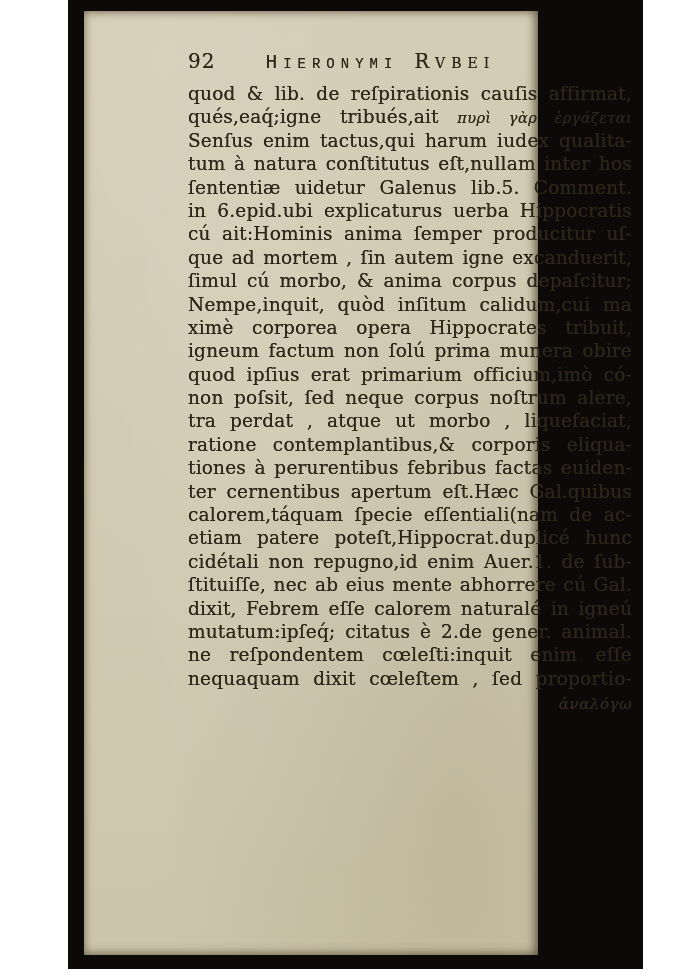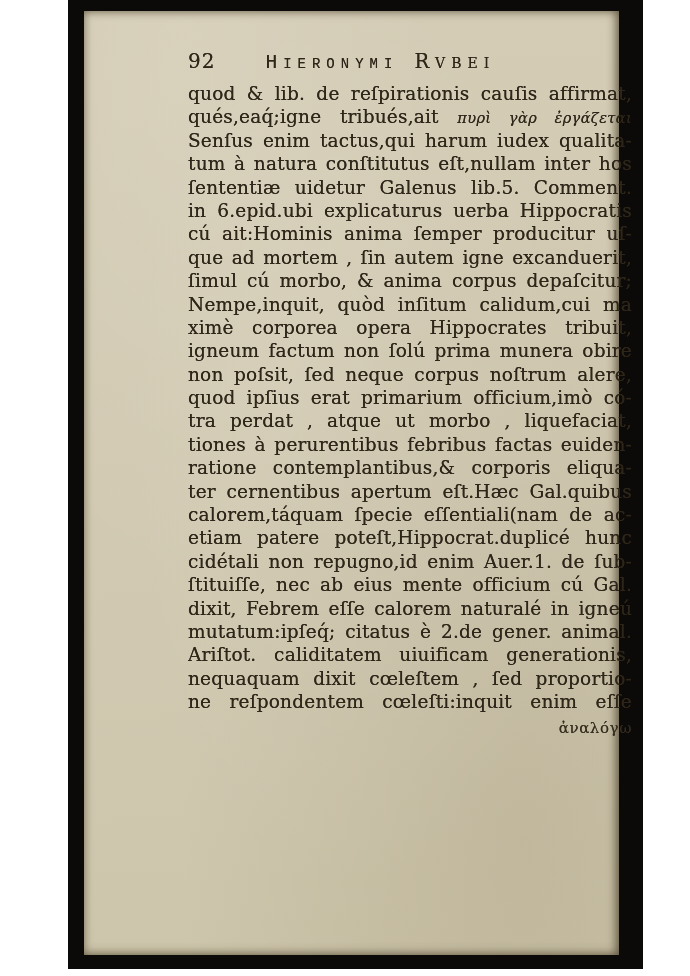--- a/index.html
+++ b/index.html
@@ -14,21 +14,21 @@
   .scan-canvas { position: absolute; inset: 0; background: #ffffff; }
   .backdrop {
     position: absolute;
     left: 68px; top: 0;
     width: 575px; height: 969px;
     background: #0b0a08;
   }
   .paper {
     position: absolute;
     left: 16px; top: 11px;
-    width: 535px; height: 944px;
+    width: 454px; height: 944px;
     background:
       radial-gradient(ellipse at 18% 8%, rgba(255,255,255,0.10), transparent 42%),
       radial-gradient(ellipse at 82% 88%, rgba(108,94,64,0.14), transparent 55%),
       radial-gradient(ellipse at 50% 45%, rgba(255,255,255,0.07), transparent 65%),
       linear-gradient(176deg, #d4ccb5 0%, #d1c9b1 55%, #cdc5ab 100%);
     box-shadow:
       inset -6px 0 8px -2px rgba(64,54,36,0.55),
       inset 4px 0 8px -3px rgba(90,78,54,0.40),
       inset 0 5px 9px -3px rgba(90,78,54,0.35),
       inset 0 -6px 10px -3px rgba(90,78,54,0.40);
@@ -71,20 +71,21 @@
     white-space: normal;
   }
   .greek-inline {
     font-style: italic;
     font-size: 14.5px;
     letter-spacing: 0.4px;
   }
   .catchword {
     margin-top: 5px;
     text-align: right;
+    font-style: italic;
     font-size: 15px;
     letter-spacing: 0.6px;
     color: #352c1e;
     text-shadow: 0 0 0.4px rgba(46,38,25,0.7);
   }
 </style>
 </head>
 <body>
 
 <div class="scan-canvas">
@@ -105,35 +106,34 @@
             <div class="text-line"><span>Senſus enim tactus,qui harum iudex qualita-</span></div>
             <div class="text-line"><span>tum à natura conſtitutus eſt,nullam inter hos</span></div>
             <div class="text-line"><span>ſententiæ uidetur Galenus lib.5. Comment.</span></div>
             <div class="text-line"><span>in 6.epid.ubi explicaturus uerba Hippocratis</span></div>
             <div class="text-line"><span>cú ait:Hominis anima ſemper producitur uſ-</span></div>
             <div class="text-line"><span>que ad mortem , ſin autem igne excanduerit,</span></div>
             <div class="text-line"><span>ſimul cú morbo, &amp; anima corpus depaſcitur;</span></div>
             <div class="text-line"><span>Nempe,inquit, quòd inſitum calidum,cui ma</span></div>
             <div class="text-line"><span>ximè corporea opera Hippocrates tribuit,</span></div>
             <div class="text-line"><span>igneum factum non ſolú prima munera obire</span></div>
+            <div class="text-line"><span>quod ipſius erat primarium officium,imò có-</span></div>
             <div class="text-line"><span>non poſsit, ſed neque corpus noſtrum alere,</span></div>
-            <div class="text-line"><span>quod ipſius erat primarium officium,imò có-</span></div>
             <div class="text-line"><span>tra perdat , atque ut morbo , liquefaciat, nobis</span></div>
+            <div class="text-line"><span>ratione contemplantibus,&amp; corporis eliqua-</span></div>
             <div class="text-line"><span>tiones à perurentibus febribus factas euiden-</span></div>
-            <div class="text-line"><span>ratione contemplantibus,&amp; corporis eliqua-</span></div>
             <div class="text-line"><span>ter cernentibus apertum eſt.Hæc Gal.quibus</span></div>
             <div class="text-line"><span>calorem,táquam ſpecie eſſentiali(nam de ac-</span></div>
             <div class="text-line"><span>etiam patere poteſt,Hippocrat.duplicé hunc</span></div>
             <div class="text-line"><span>cidétali non repugno,id enim Auer.1. de ſub-</span></div>
-            <div class="text-line"><span>ſtituiſſe, nec ab eius mente officium cú Gal.</span></div>
+            <div class="text-line"><span>ſtituiſſe, nec ab eius mente abhorrere cú Gal.</span></div>
             <div class="text-line"><span>dixit, Febrem eſſe calorem naturalé in igneú</span></div>
             <div class="text-line"><span>mutatum:ipſeq́; citatus è 2.de gener. animal.</span></div>
-            <div class="text-line"><span>Ariſtot. caliditatem uiuificam generationis,</span></div>
+            <div class="text-line"><span>ne reſpondentem cœleſti:inquit enim eſſe</span></div>
             <div class="text-line"><span>nequaquam dixit cœleſtem , ſed proportio-</span></div>
-            <div class="text-line"><span>ne reſpondentem cœleſti:inquit enim eſſe</span></div>
           </div>
 
         <div class="catchword">ἀναλόγω</div>
 
       </div>
     </div>
   </div>
 </div>
 
 </body></html>

